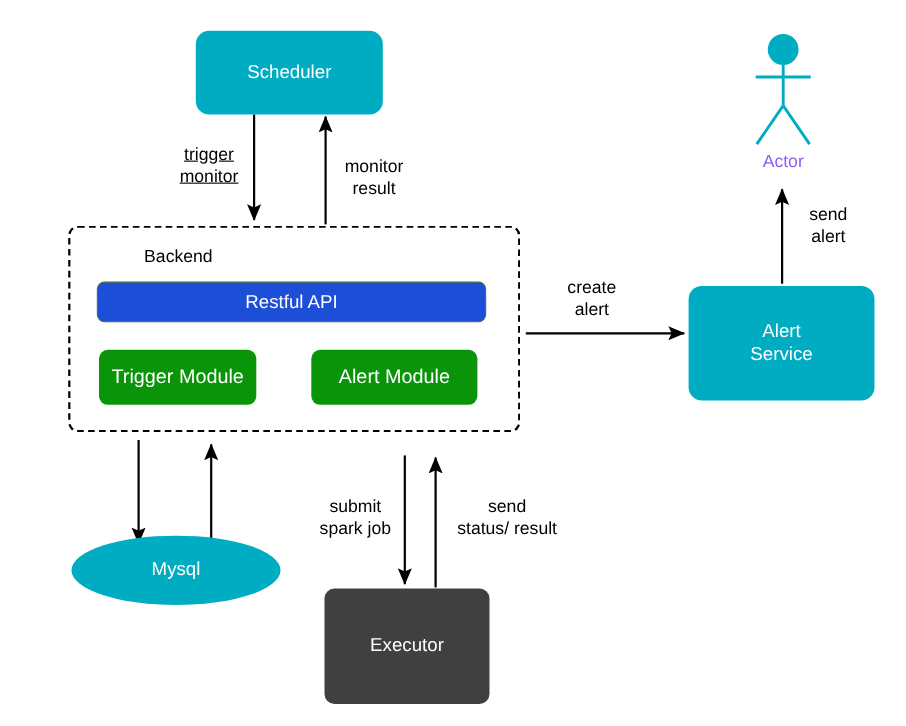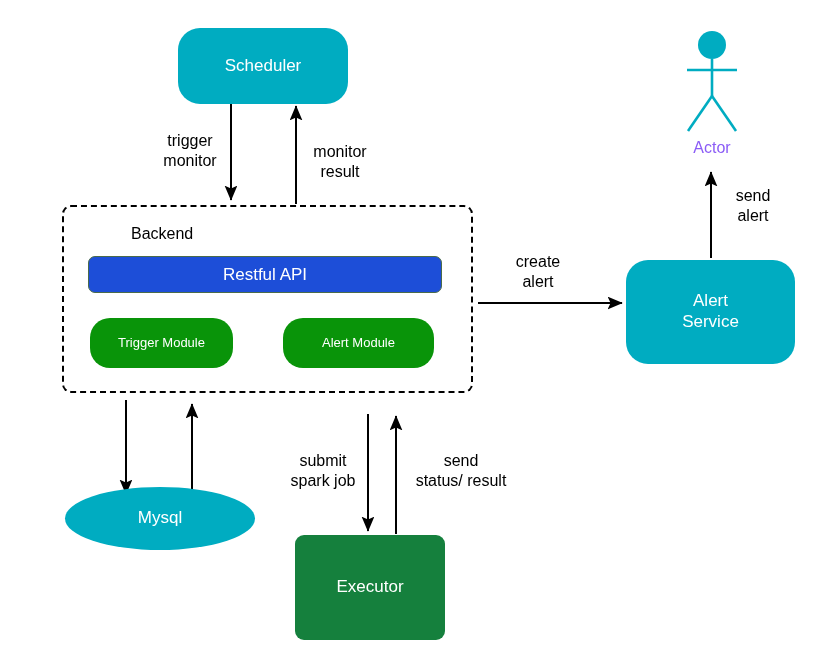--- a/index.html
+++ b/index.html
@@ -28,23 +28,23 @@
     display: flex;
     align-items: center;
     justify-content: center;
     text-align: center;
     box-sizing: border-box;
     color: #ffffff;
     font-size: 17px;
     line-height: 1.22;
     white-space: pre-line;
   }
-  .node-teal { background: #00ACC1; border-radius: 22px; }
-  .node-green { background: #15803d; border-radius: 9px; }
-  .node-module { background: #099409; border-radius: 20px; font-size: 13px; }
+  .node-teal { background: #00ACC1; border-radius: 12px; }
+  .node-green { background: #404040; border-radius: 9px; }
+  .node-module { background: #099409; border-radius: 8px; font-size: 18px; }
   .node-ellipse {
     background: #00ACC1;
     border-radius: 50%;
     font-size: 17px;
   }
   .api-bar {
     position: absolute;
     background: #1d4ed8;
     border: 1px solid #4a6b4a;
     border-radius: 7px;
@@ -138,21 +138,21 @@
     <svg width="72" height="110" viewBox="0 0 72 110" xmlns="http://www.w3.org/2000/svg">
       <circle cx="36" cy="17" r="14" fill="#00ACC1"></circle>
       <line x1="36" y1="31" x2="36" y2="68" stroke="#00ACC1" stroke-width="2.6"></line>
       <line x1="11" y1="42" x2="61" y2="42" stroke="#00ACC1" stroke-width="2.6"></line>
       <line x1="36" y1="68" x2="12" y2="103" stroke="#00ACC1" stroke-width="2.6"></line>
       <line x1="36" y1="68" x2="60" y2="103" stroke="#00ACC1" stroke-width="2.6"></line>
     </svg>
   </div>
   <div class="actor-caption" style="left:662px; top:139px; width:100px;">Actor</div>
 
-  <div class="edge-label" style="left:148px; top:131px; width:84px;">trigger
+  <div class="edge-label" style="left:148px; top:131px; width:84px;text-decoration:underline;">trigger
 monitor</div>
 
   <div class="edge-label" style="left:300px; top:142px; width:80px;">monitor
 result</div>
 
   <div class="edge-label" style="left:500px; top:252px; width:76px;">create
 alert</div>
 
   <div class="edge-label" style="left:722px; top:186px; width:62px;">send
 alert</div>

